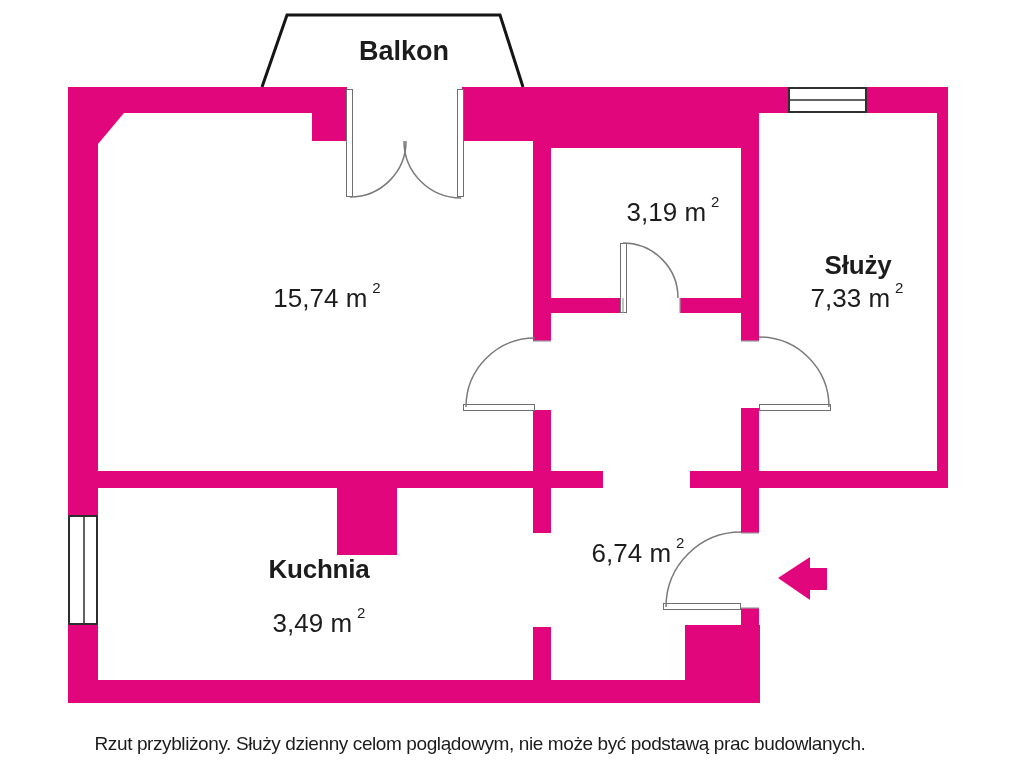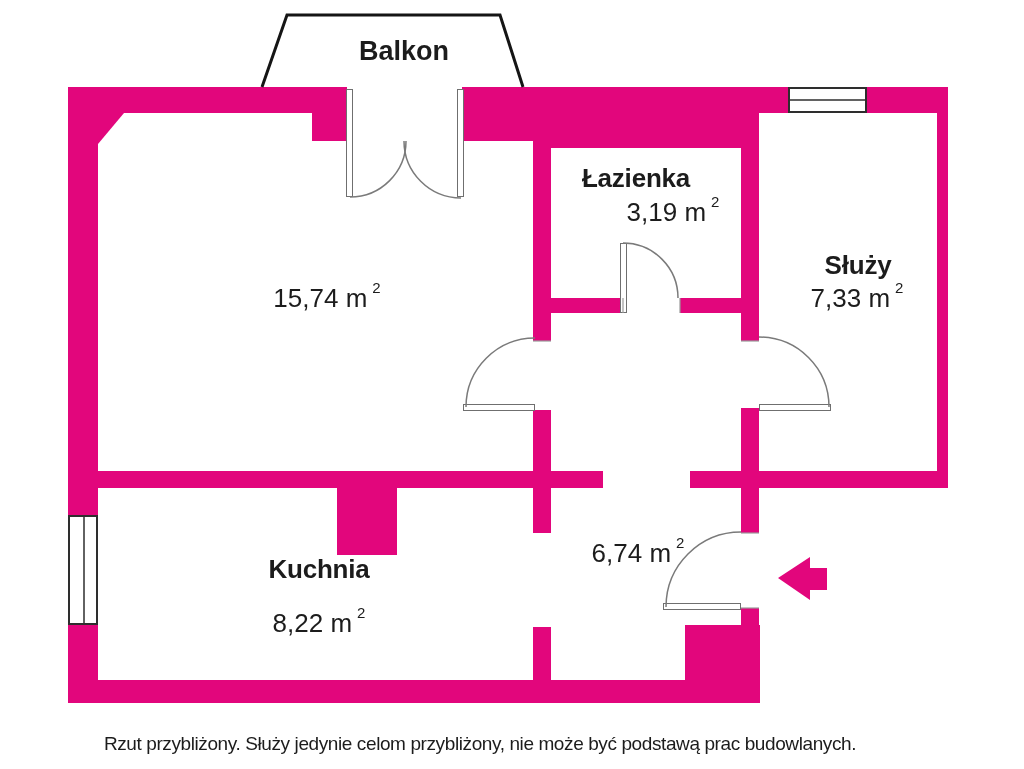--- a/index.html
+++ b/index.html
@@ -98,26 +98,25 @@
     <line x1="84" y1="517" x2="84" y2="623" stroke="#2e2e2e" stroke-width="1.5"></line>
     <line x1="790" y1="100" x2="865" y2="100" stroke="#2e2e2e" stroke-width="1.5"></line>
 
     <path d="M 778 578 L 810 557 L 810 568 L 827 568 L 827 590 L 810 590 L 810 600 Z" fill="#e2067c"></path>
   </svg>
 
   <div class="label balkon-name" style="left:404px;top:51px;">Balkon</div>
 
   <div class="label room-area" style="left:327px;top:298px;"><span>15,74 m</span><sup>2</sup></div>
 
-  <div class="label room-name" style="left:636px;top:178px;">Łazienka</div>
   <div class="label room-area" style="left:673px;top:212px;"><span>3,19 m</span><sup>2</sup></div>
 
   <div class="label room-name" style="left:858px;top:265px;">Służy</div>
   <div class="label room-area" style="left:857px;top:298px;"><span>7,33 m</span><sup>2</sup></div>
 
   <div class="label room-area" style="left:638px;top:553px;"><span>6,74 m</span><sup>2</sup></div>
 
   <div class="label room-name" style="left:319px;top:569px;">Kuchnia</div>
-  <div class="label room-area" style="left:319px;top:623px;"><span>8,22 m</span><sup>2</sup></div>
+  <div class="label room-area" style="left:319px;top:623px;"><span>3,49 m</span><sup>2</sup></div>
 
-  <div id="footer">Rzut przybliżony. Służy jedynie celom przybliżony, nie może być podstawą prac budowlanych.</div>
+  <div id="footer">Rzut przybliżony. Służy dzienny celom poglądowym, nie może być podstawą prac budowlanych.</div>
 
 </div>
 
 </body></html>

